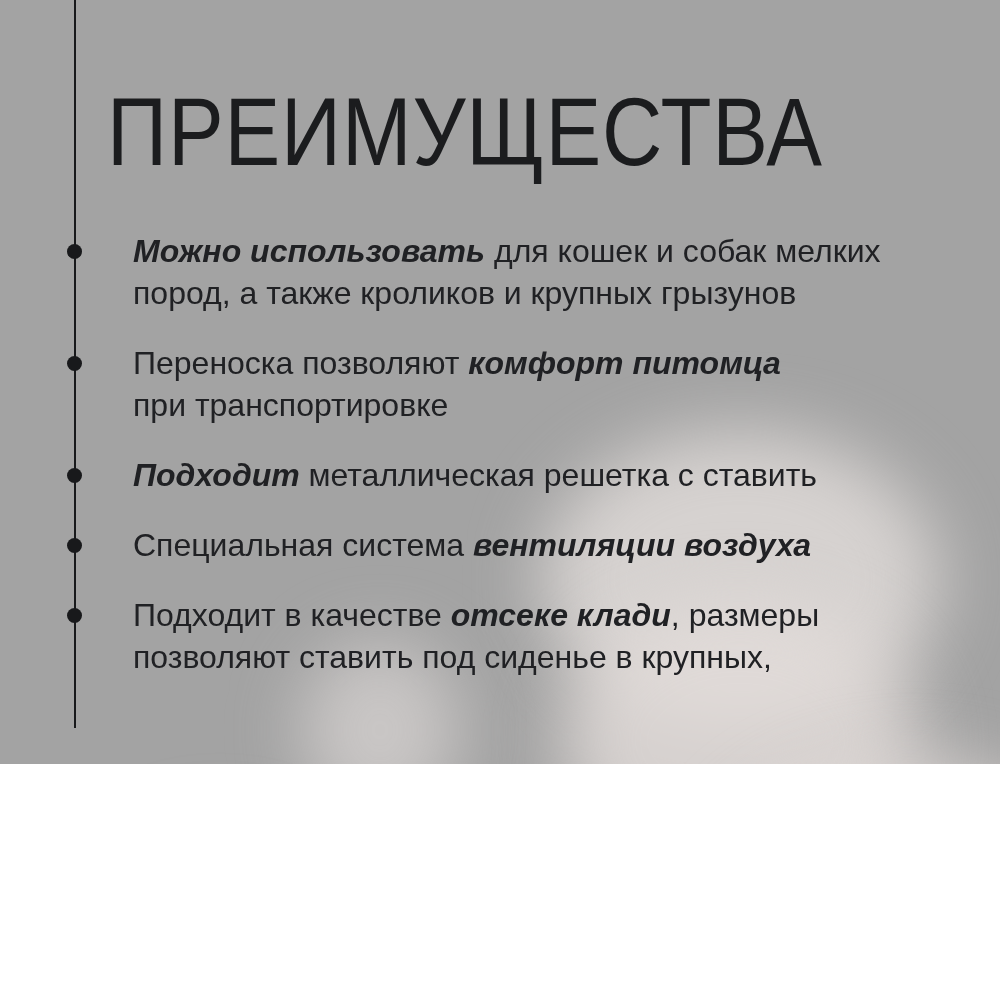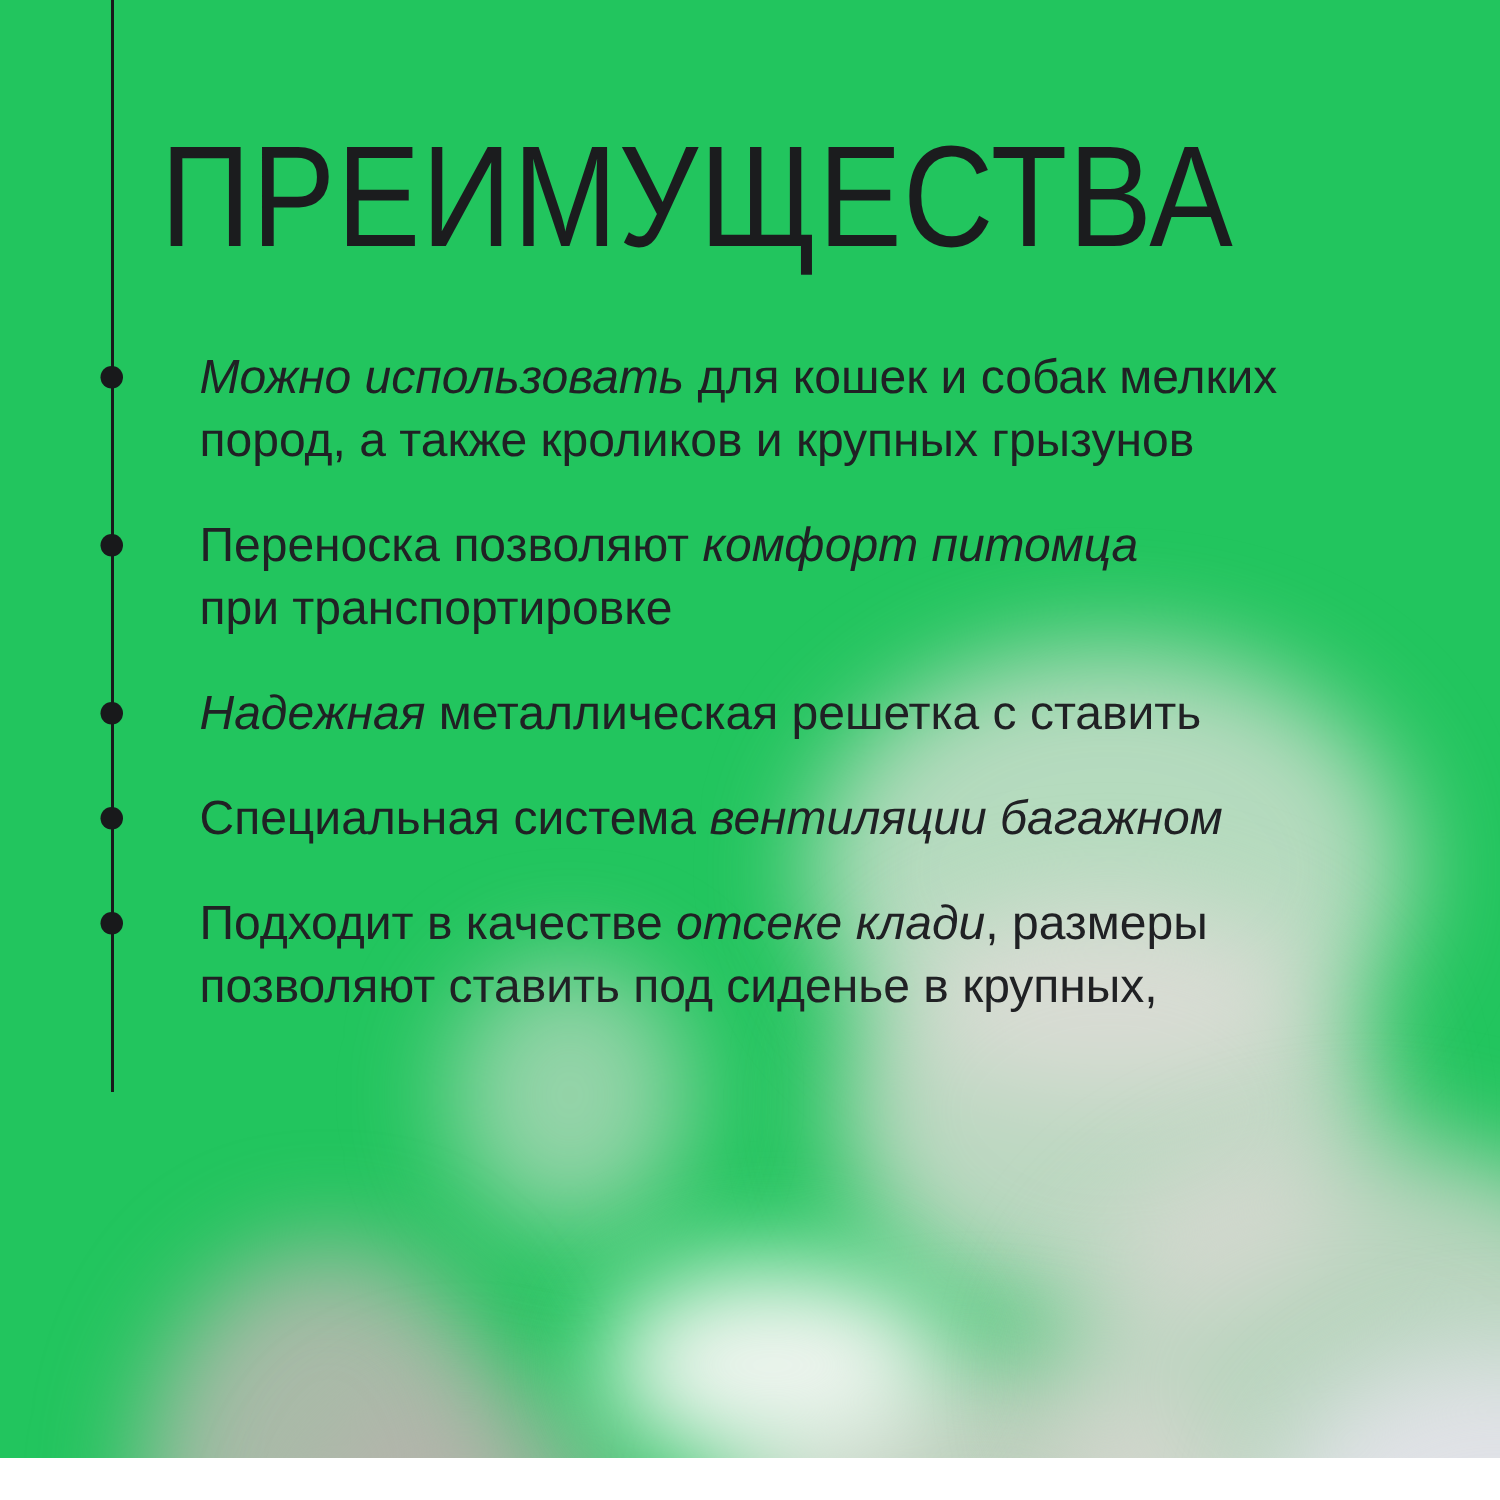--- a/index.html
+++ b/index.html
@@ -8,22 +8,22 @@
   }
   body {
     width: 1000px;
     height: 1000px;
     overflow: hidden;
     font-family: "Liberation Sans", sans-serif;
   }
   .slide {
     position: relative;
     width: 1000px;
-    height: 972px;
-    background: #22c55e;
+    height: 764px;
+    background: #a3a3a3;
     overflow: hidden;
   }
 
   
   .bg {
     position: absolute;
     inset: 0;
     pointer-events: none;
   }
   .blob {
@@ -91,21 +91,21 @@
     background: #18191b;
   }
   .bullet-text {
     margin: 0;
     font-size: 32px;
     line-height: 42px;
     color: #202124;
     white-space: pre-line;
   }
   .bullet-text .em {
-    font-weight: 400;
+    font-weight: 700;
     font-style: italic;
   }
 </style>
 </head>
 <body>
 
 <div class="slide">
 
   <div class="bg">
     <div class="blob b-carrier-top"></div>
@@ -129,25 +129,25 @@
       <p class="bullet-text"><span class="em">Можно использовать</span><span> для кошек и собак мелких
 пород, а также кроликов и крупных грызунов</span></p>
     </li>
     <li class="bullet-item">
       <span class="bullet-dot"></span>
       <p class="bullet-text"><span>Переноска позволяют </span><span class="em">комфорт питомца</span><span>
 при транспортировке</span></p>
     </li>
     <li class="bullet-item">
       <span class="bullet-dot"></span>
-      <p class="bullet-text"><span class="em">Надежная</span><span> металлическая решетка с ставить</span></p>
+      <p class="bullet-text"><span class="em">Подходит</span><span> металлическая решетка с ставить</span></p>
     </li>
     <li class="bullet-item">
       <span class="bullet-dot"></span>
-      <p class="bullet-text"><span>Специальная система </span><span class="em">вентиляции багажном</span></p>
+      <p class="bullet-text"><span>Специальная система </span><span class="em">вентиляции воздуха</span></p>
     </li>
     <li class="bullet-item">
       <span class="bullet-dot"></span>
       <p class="bullet-text"><span>Подходит в качестве </span><span class="em">отсеке клади</span><span>, размеры
 позволяют ставить под сиденье в крупных,
 </span></p>
     </li>
   </ul>
 
 </div>

